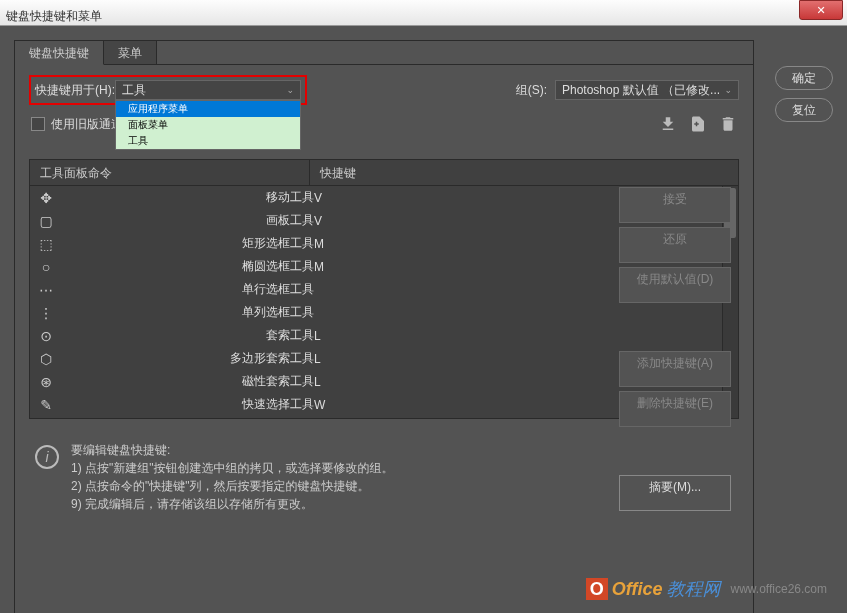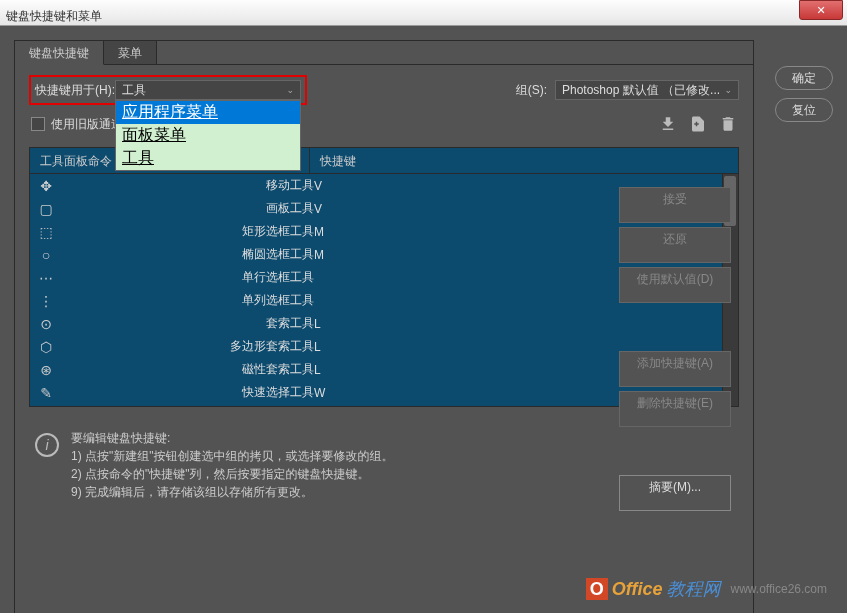--- a/index.html
+++ b/index.html
@@ -21,33 +21,33 @@
     .content-area { padding: 10px 14px; }
     
     .top-row { display: flex; align-items: center; gap: 8px; margin-bottom: 6px; }
     .red-box { border: 2px solid #e30000; padding: 3px 4px; display: flex; align-items: center; }
     .label-text { font-size: 12px; color: #ddd; }
     
     .dropdown-wrap { position: relative; }
     .dropdown-field { width: 186px; height: 20px; background: #454545; color: #ddd; font-size: 12px; padding: 2px 6px; display: flex; align-items: center; justify-content: space-between; border: 1px solid #666; }
     .dropdown-arrow { font-size: 9px; color: #aaa; }
     .dropdown-list { position: absolute; top: 20px; left: 0; width: 186px; background: #fff; border: 1px solid #666; z-index: 100; }
-    .dropdown-item { padding: 1px 6px; font-size: 16px; color: #000; background: #d0f0d0; text-decoration: underline; }
+    .dropdown-item { padding: 1px 12px; font-size: 10px; color: #000; background: #d0f0d0; }
     .dropdown-item.highlighted { background: #0078d7; color: #fff; }
     
     .group-label { font-size: 12px; color: #ddd; margin-left: auto; }
     .group-select { width: 184px; height: 20px; background: #454545; color: #ddd; font-size: 12px; padding: 2px 6px; border: 1px solid #666; display: flex; align-items: center; justify-content: space-between; }
     
     .checkbox-row { display: flex; align-items: center; gap: 6px; padding: 4px 2px; }
     .checkbox { width: 14px; height: 14px; border: 1px solid #888; background: #454545; }
     
     .icon-group { display: flex; gap: 12px; margin-left: auto; }
     .small-icon { width: 18px; height: 18px; color: #bbb; cursor: pointer; }
     
-    .table-area { margin-top: 10px; border: 1px solid #2a2a2a; background: #0c4a6e; height: 260px; display: flex; flex-direction: column; }
+    .table-area { margin-top: 22px; border: 1px solid #2a2a2a; background: #404040; height: 260px; display: flex; flex-direction: column; }
     .table-header { display: flex; height: 26px; border-bottom: 1px solid #2a2a2a; }
     .th { padding: 5px 10px; font-size: 12px; color: #ccc; }
     .th1 { width: 280px; border-right: 1px solid #2a2a2a; }
     .th2 { flex: 1; }
     .table-body { flex: 1; overflow: hidden; position: relative; }
     .table-row { display: flex; align-items: center; height: 23px; padding: 0 8px; }
     .tool-icon { width: 16px; height: 16px; margin-right: 8px; color: #ccc; font-size: 14px; display: flex; align-items: center; justify-content: center; }
     .tool-name { font-size: 12px; color: #ddd; width: 252px; text-align: right; }
     .tool-key { font-size: 12px; color: #ddd; }
     .scrollbar { position: absolute; right: 0; top: 0; width: 16px; height: 100%; background: #3a3a3a; border-left: 1px solid #2a2a2a; }

